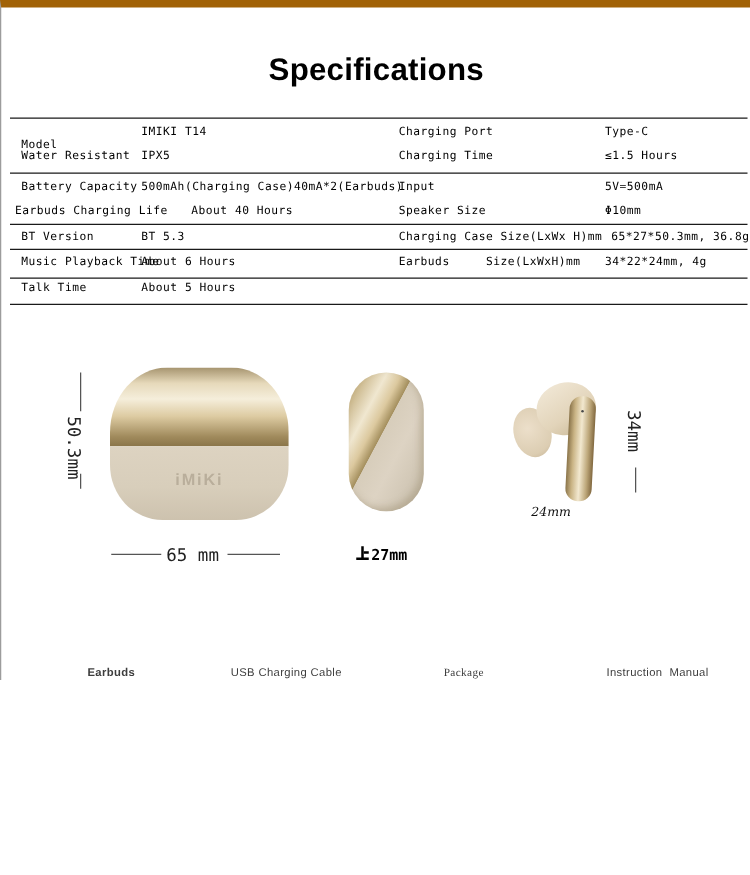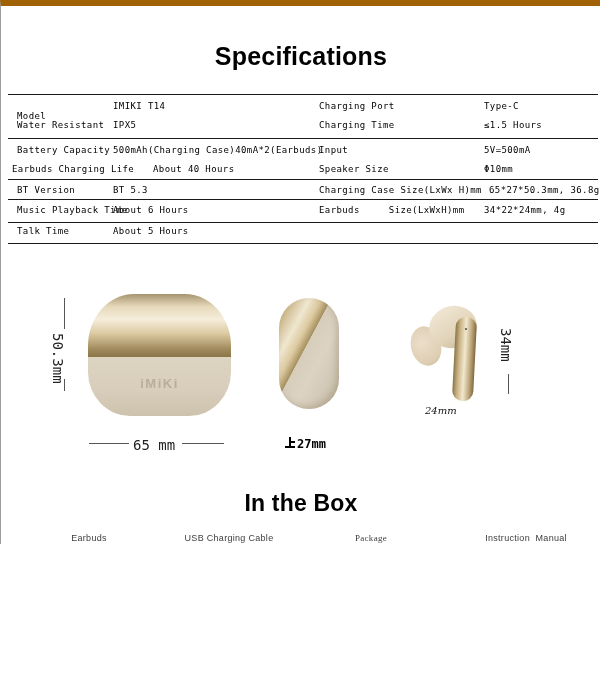--- a/index.html
+++ b/index.html
@@ -183,23 +183,22 @@
       <div class="ebtip"></div>
       <div class="ebhead"></div>
       <div class="ebstem"></div>
       <div class="ebdot"></div>
     </div>
     <span id="earbud-len">24mm</span>
     <span class="dimtext vtext" style="left:497px;top:322px;">34mm</span>
     <div class="dline" style="left:507px;top:368px;width:1px;height:20px;"></div>
   </div>
 
-  <div class="h1" style="top:484px;font-size:23px;">In the Box</div>
-
-  <span class="item-label" style="left:88px;">Earbuds</span>
+
+  <span class="item-label" style="left:88px;font-weight:bold;">Earbuds</span>
   <span class="item-label" style="left:228px;">USB Charging Cable</span>
   <span class="item-label" style="left:370px;font-family:Liberation Serif, serif;">Package</span>
   <span class="item-label" style="left:525px;">Instruction  Manual</span>
 
   <div id="photo-earbuds">
     <div class="lid2"></div>
     <div class="budL"></div>
     <div class="budR"></div>
     <div class="stem2"></div>
     <div class="cbody"></div>

